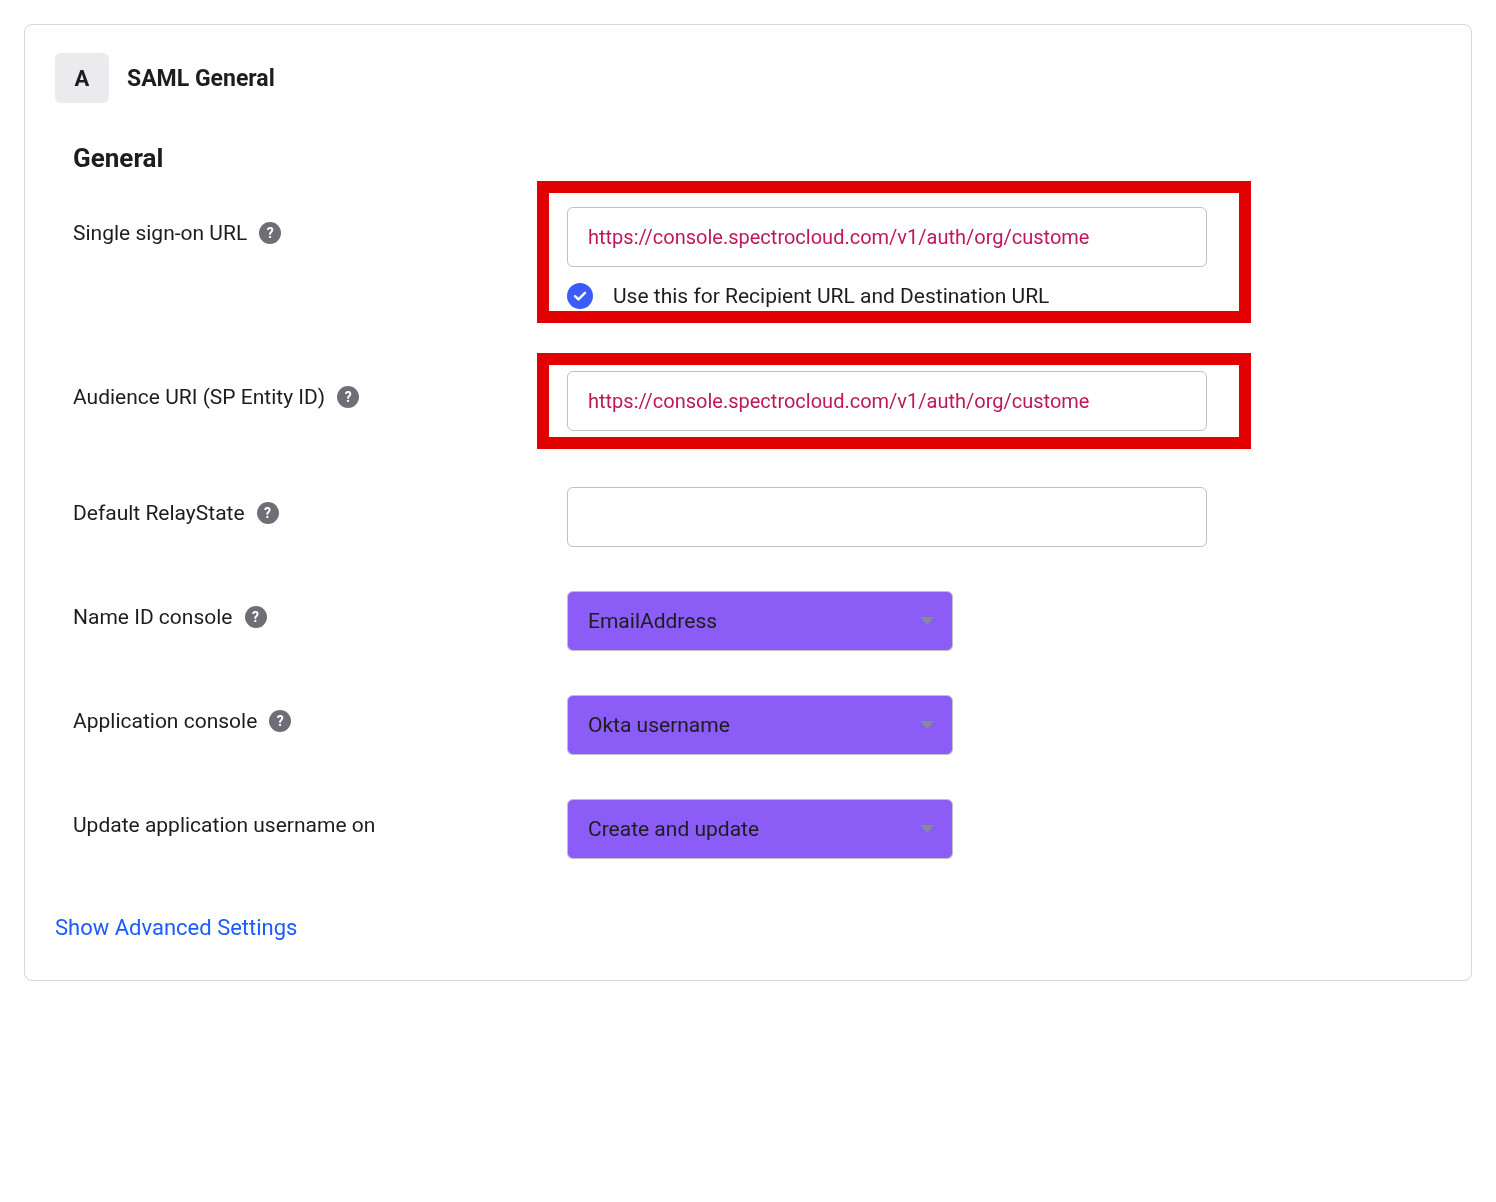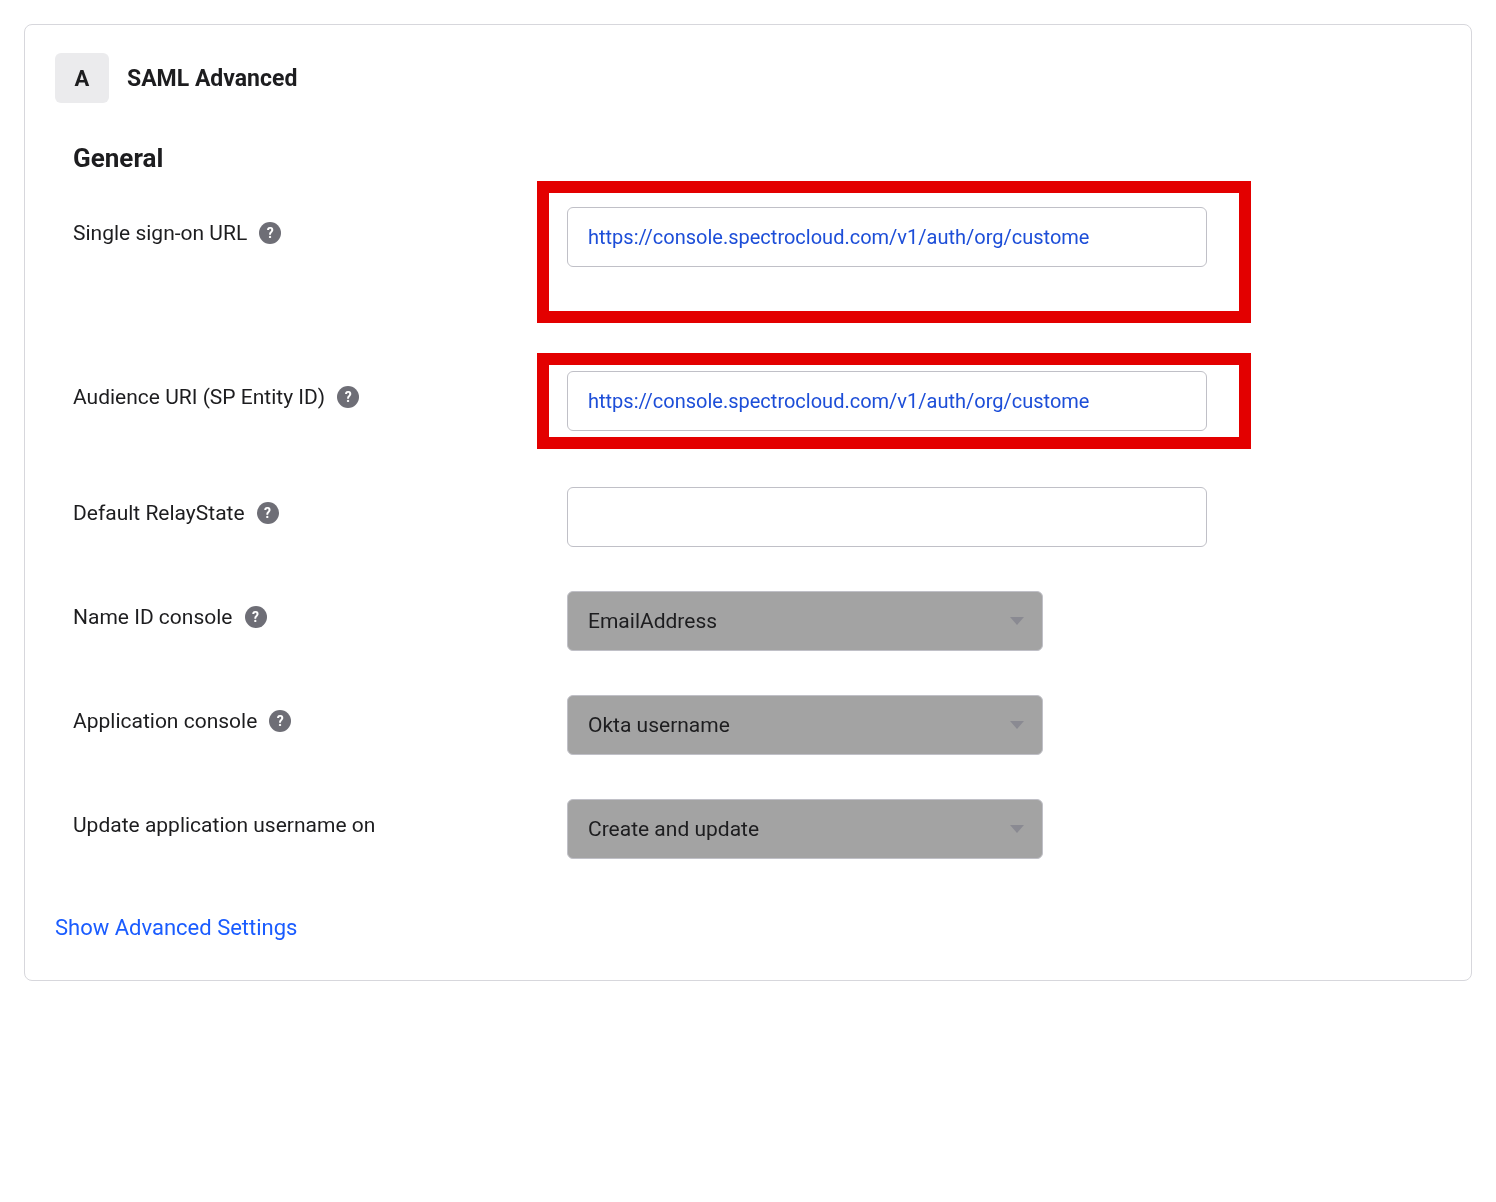--- a/index.html
+++ b/index.html
@@ -79,21 +79,21 @@
     position: relative;
   }
   .text-input {
     width: 640px;
     max-width: 100%;
     height: 60px;
     border: 1px solid #c0c0c7;
     border-radius: 6px;
     padding: 17px 20px;
     font-size: 20px;
-    color: #1d4ed8;
+    color: #be185d;
     font-family: inherit;
     background: #fff;
   }
   .text-input.wide { width: 640px; }
   .hint {
     margin-top: 12px;
     font-size: 21px;
     color: #6e6e76;
   }
   .checkbox-row {
@@ -113,31 +113,31 @@
     justify-content: center;
     cursor: pointer;
   }
   .checkbox svg { width: 16px; height: 16px; }
   .highlight-box {
     position: absolute;
     border: 12px solid #e30000;
     pointer-events: none;
   }
   .select-like {
-    width: 476px;
+    width: 386px;
     height: 60px;
     border: 1px solid #c0c0c7;
     border-radius: 6px;
     padding: 0 46px 0 20px;
     font-size: 21px;
     display: flex;
     align-items: center;
     position: relative;
     cursor: pointer;
-    background: #a3a3a3;
+    background: #8b5cf6;
   }
   .select-like .caret {
     position: absolute;
     right: 18px;
     top: 50%;
     transform: translateY(-50%);
     width: 0; height: 0;
     border-left: 7px solid transparent;
     border-right: 7px solid transparent;
     border-top: 8px solid #8a8a92;
@@ -155,34 +155,42 @@
   }
 </style>
 </head>
 <body>
 
 <div class="page">
   <div class="panel">
 
     <div class="panel-header">
       <div class="step-badge">A</div>
-      <div class="panel-title">SAML Advanced</div>
+      <div class="panel-title">SAML General</div>
     </div>
 
     <div class="section-title">General</div>
 
     <div class="form-grid">
 
       <div class="label-cell">
         <span>Single sign-on URL</span>
         <span class="help-dot">?</span>
       </div>
       <div class="value-cell" style="min-height:120px;">
         <div class="highlight-box" style="left:-30px; top:-26px; width:714px; height:142px;"></div>
         <input class="text-input wide" type="text" value="https://console.spectrocloud.com/v1/auth/org/custome" style="">
+        <div class="checkbox-row">
+          <span class="checkbox">
+            <svg viewBox="0 0 16 16">
+                <path d="M3 8.2 L6.4 11.4 L13 4.8" stroke="#fff" stroke-width="2.4" fill="none" stroke-linecap="round" stroke-linejoin="round"></path>
+              </svg>
+          </span>
+          <span>Use this for Recipient URL and Destination URL</span>
+        </div>
       </div>
 
       <div class="label-cell">
         <span>Audience URI (SP Entity ID)</span>
         <span class="help-dot">?</span>
       </div>
       <div class="value-cell" style="min-height:72px;">
         <div class="highlight-box" style="left:-30px; top:-18px; width:714px; height:96px;"></div>
         <input class="text-input wide" type="text" value="https://console.spectrocloud.com/v1/auth/org/custome" style="">
       </div>

